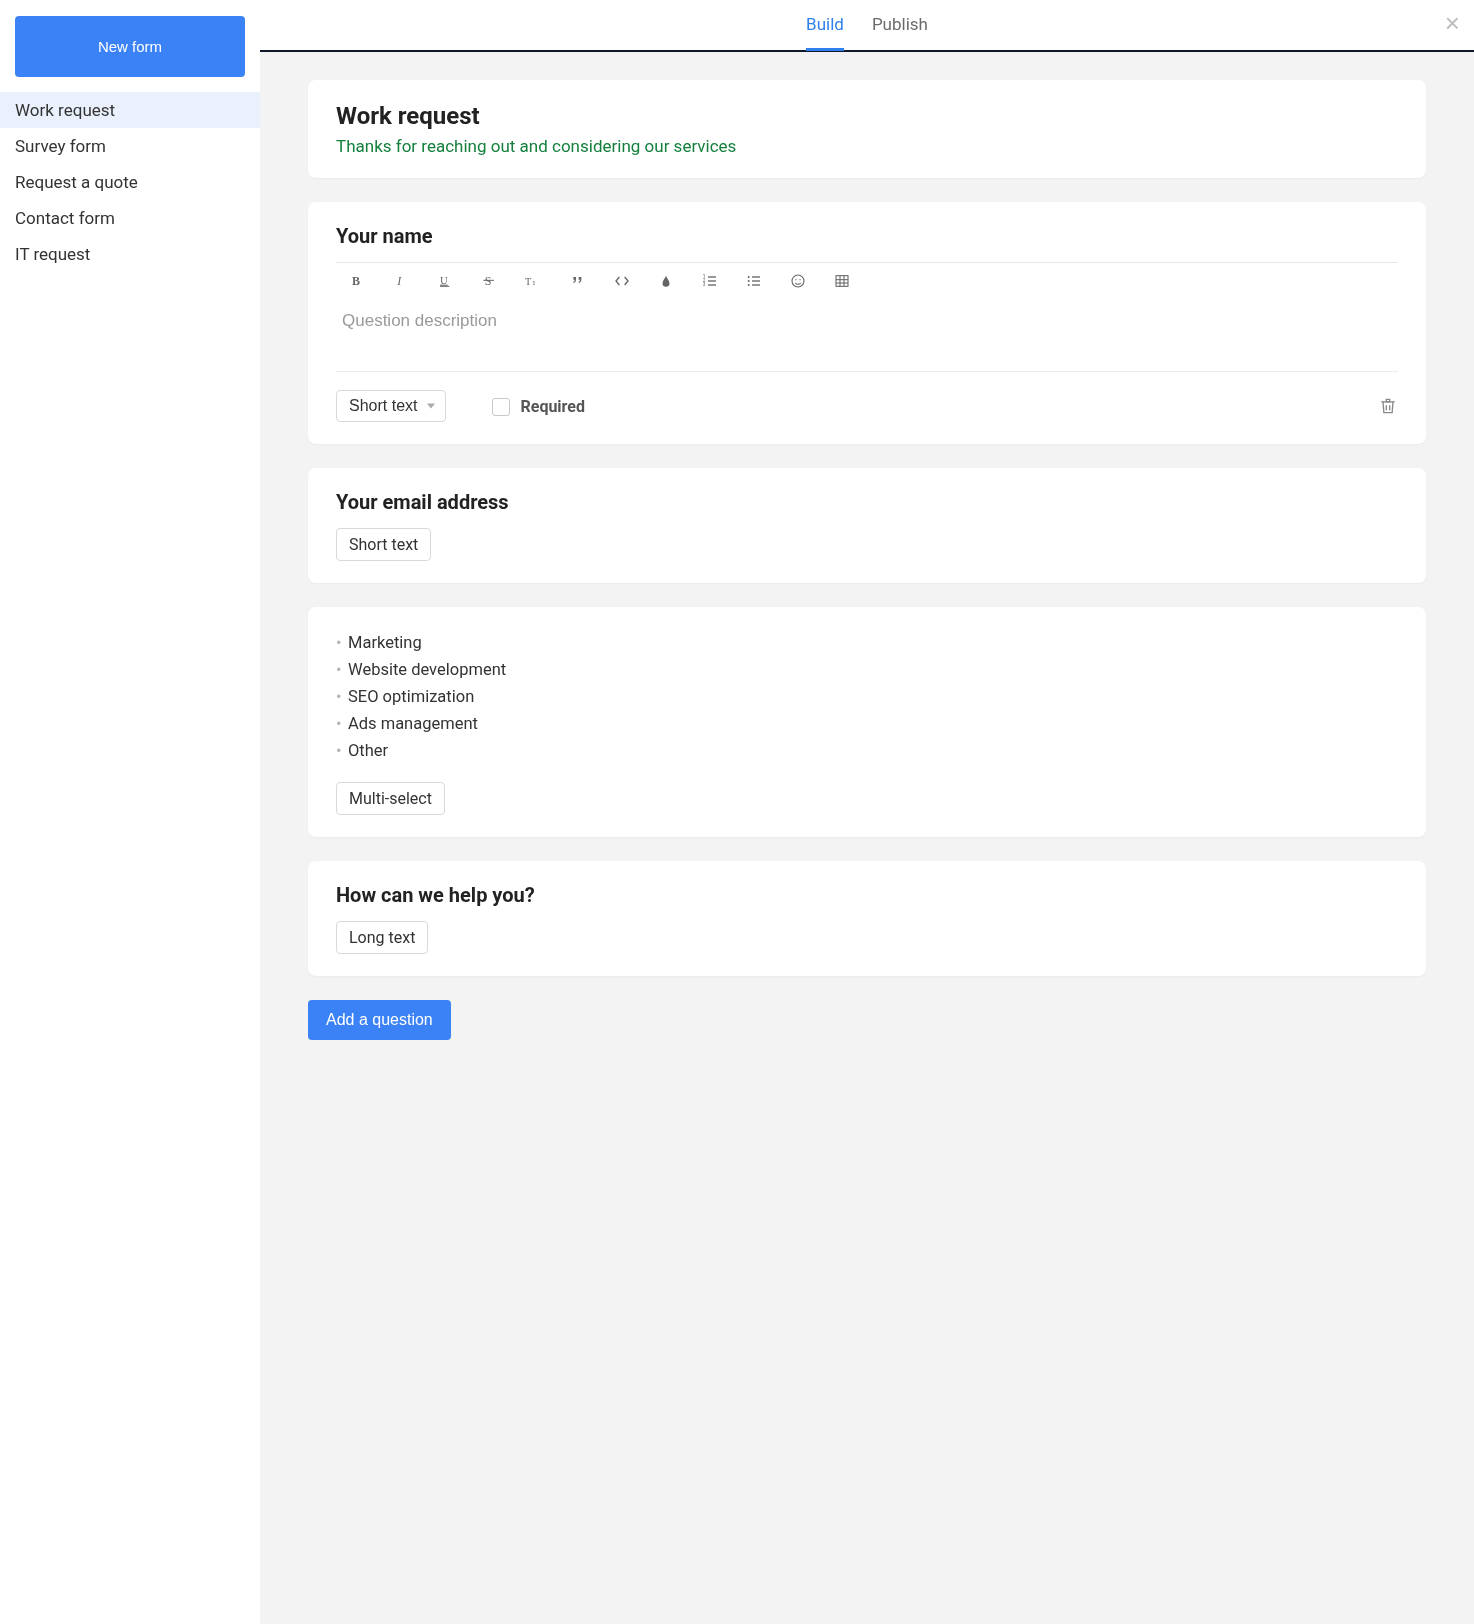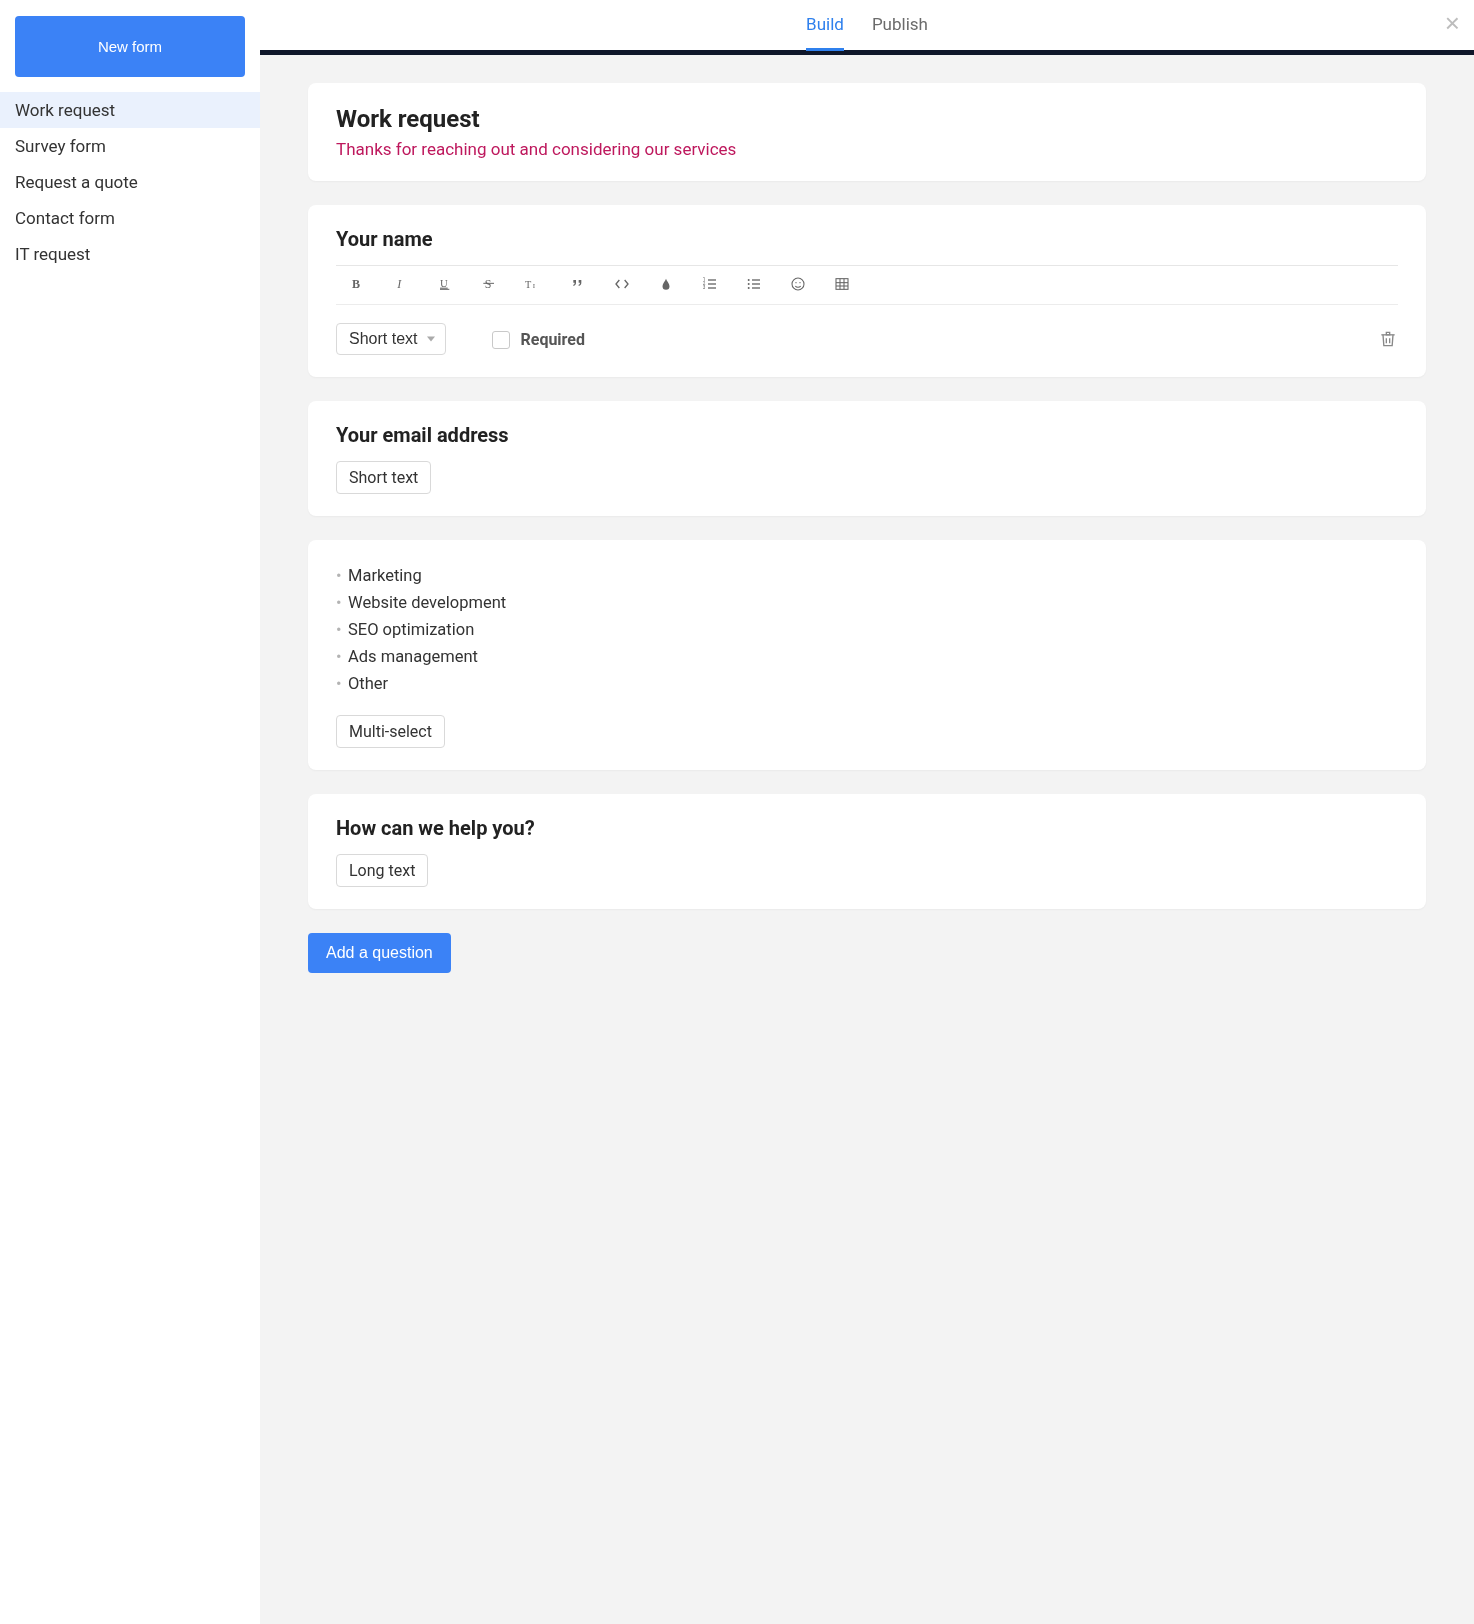--- a/index.html
+++ b/index.html
@@ -62,21 +62,21 @@
       background: none;
       border: none;
       cursor: pointer;
       line-height: 1;
     }
     .tabs {
       display: flex;
       gap: 28px;
       justify-content: center;
       background: #fff;
-      border-bottom: 5px solid #0f172a;
+      border-bottom: 2px solid #0f172a;
       padding-top: 14px;
     }
     .tab {
       padding-bottom: 14px;
       font-size: 17px;
       color: #6b6b6b;
       cursor: pointer;
       border-bottom: 3px solid transparent;
       margin-bottom: -1px;
     }
@@ -95,21 +95,21 @@
       box-shadow: 0 1px 2px rgba(0,0,0,0.04);
     }
     .card-title {
       font-size: 24px;
       font-weight: 700;
       color: #222;
       margin-bottom: 6px;
     }
     .card-sub {
       font-size: 17px;
-      color: #be185d;
+      color: #15803d;
     }
     .q-title {
       font-size: 20px;
       font-weight: 700;
       color: #222;
       margin-bottom: 14px;
     }
     .toolbar {
       display: flex;
       gap: 24px;
@@ -334,20 +334,21 @@
         <span class="toolbar-btn">
             <svg width="16" height="16" viewBox="0 0 24 24" fill="none" stroke="currentColor" stroke-width="1.6">
               <rect x="3" y="4" width="18" height="16"></rect>
               <line x1="3" y1="10" x2="21" y2="10"></line>
               <line x1="3" y1="15" x2="21" y2="15"></line>
               <line x1="9" y1="4" x2="9" y2="20"></line>
               <line x1="15" y1="4" x2="15" y2="20"></line>
             </svg>
           </span>
       </div>
+      <input class="desc-input" placeholder="Question description" style="">
       <div class="q-footer">
         <button class="select-btn">Short text</button>
         <label class="checkbox-wrap">
           <span class="checkbox"></span>
           <span class="checkbox-label">Required</span>
         </label>
         <span class="trash-btn">
           <svg width="20" height="20" viewBox="0 0 24 24" fill="none" stroke="currentColor" stroke-width="1.6">
               <path d="M4 7h16"></path>
               <path d="M10 4h4v3h-4z"></path>

